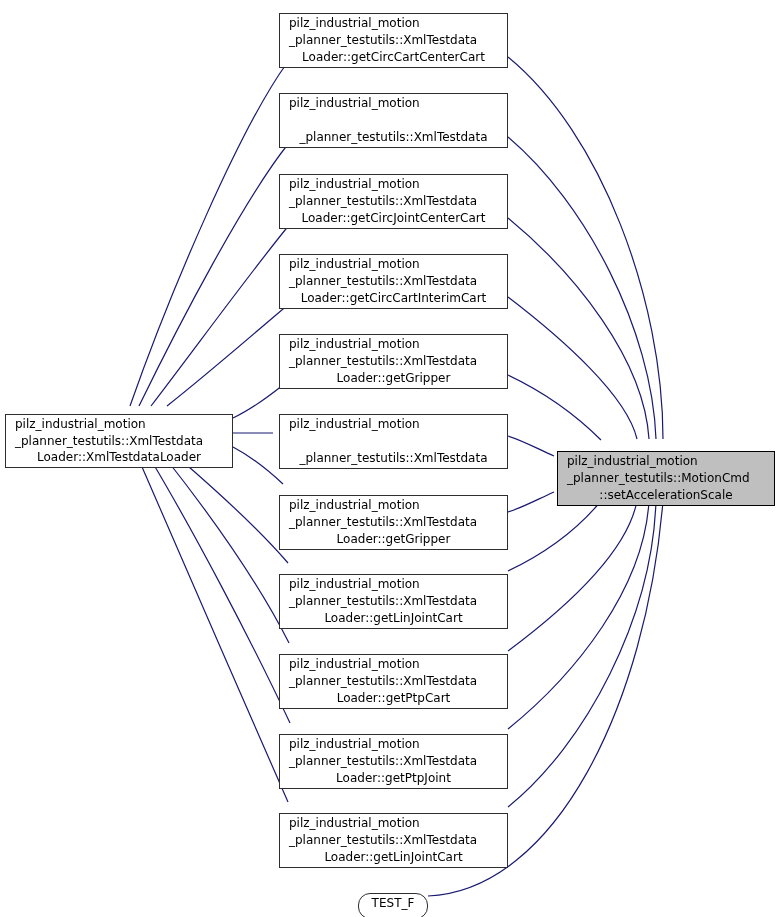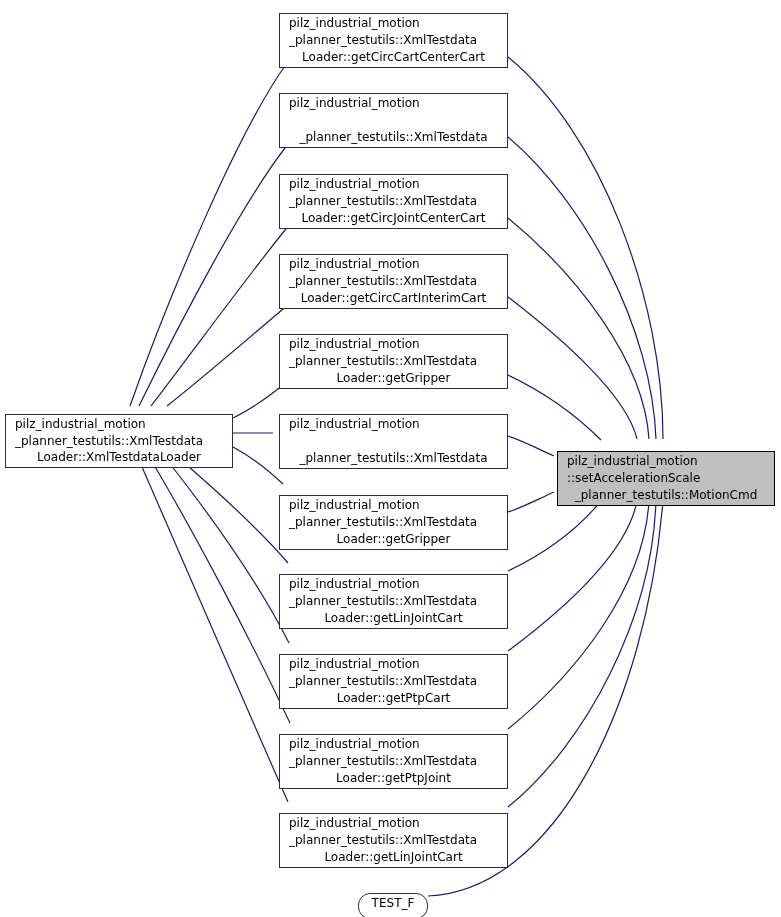--- a/index.html
+++ b/index.html
@@ -126,20 +126,20 @@
         <span class="ln">_planner_testutils::XmlTestdata</span>
         <span class="ln">Loader::getPtpJoint</span>
       </div>
       <div class="node" style="left: 279px; top: 805px; width: 229px; height: 55px;">
         <span class="ln">pilz_industrial_motion</span>
         <span class="ln">_planner_testutils::XmlTestdata</span>
         <span class="ln">Loader::getLinJointCart</span>
       </div>
       <div class="node highlight" style="left: 557px; top: 443px; width: 218px; height: 55px;">
         <span class="ln">pilz_industrial_motion</span>
+        <span class="ln">_planner_testutils::MotionCmd</span>
         <span class="ln">::setAccelerationScale</span>
-        <span class="ln">_planner_testutils::MotionCmd</span>
       </div>
       <div class="node single" style="left: 358px; top: 885px; width: 70px; height: 26px; border-radius: 12px;">
         <span class="ln">TEST_F</span>
       </div>
     </div>
 </div>
 
 </body></html>

